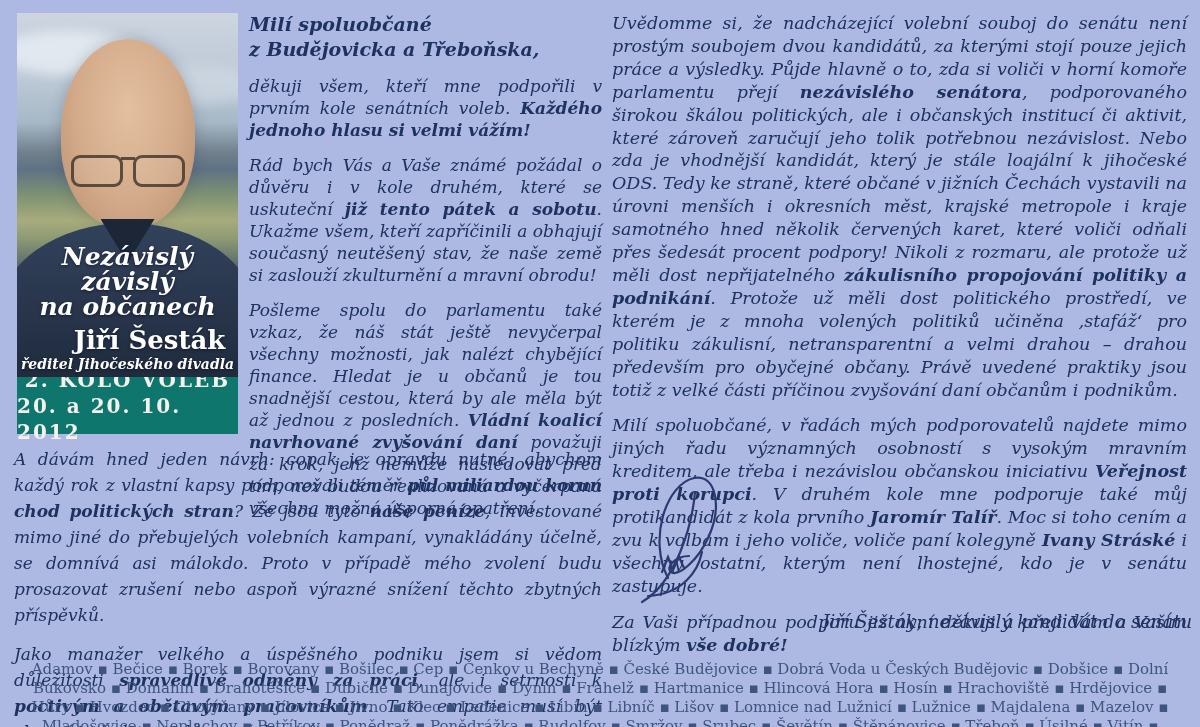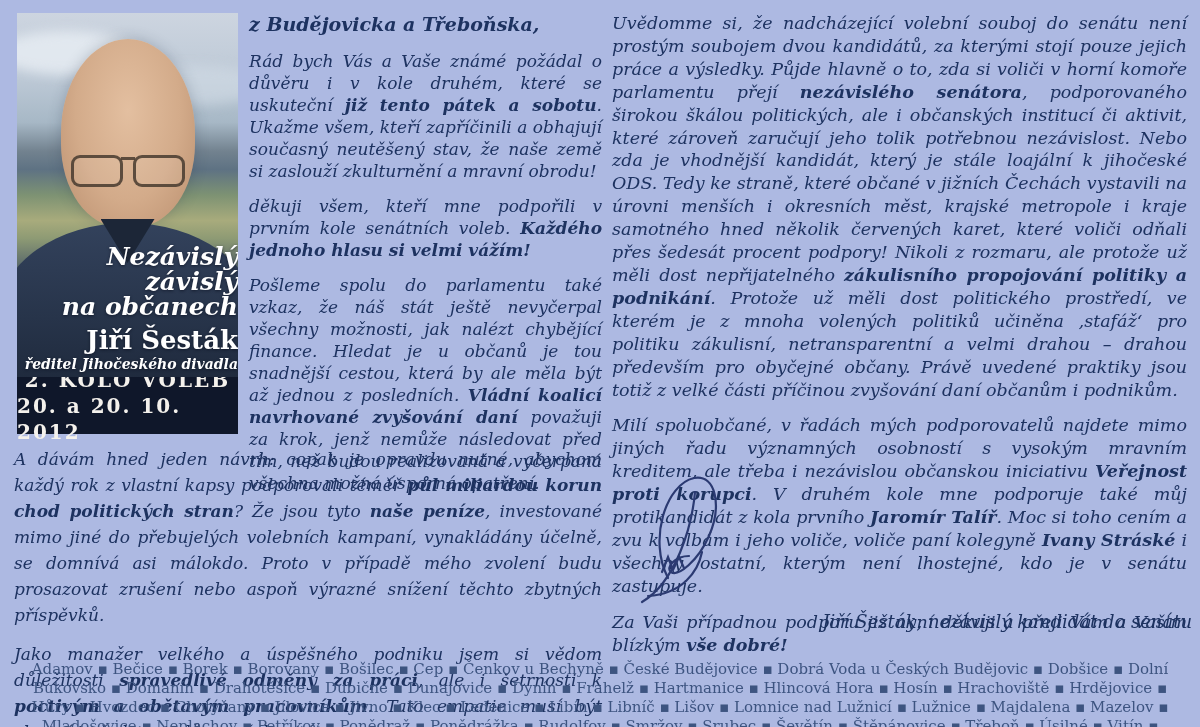--- a/index.html
+++ b/index.html
@@ -39,28 +39,28 @@
     position:absolute;left:-18px;bottom:-4px;width:257px;height:158px;
     background:linear-gradient(180deg,#33425c 0%, #27344a 60%, #1f2a3d 100%);
     border-radius:52% 52% 0 0 / 95px 95px 0 0;
   }
   .collar{
     position:absolute;left:50%;top:-4px;transform:translateX(-50%);
     width:54px;height:44px;background:#1c2637;
     clip-path:polygon(0 0,100% 0,50% 100%);
   }
   .caption{
-    position:absolute;left:0;right:0;bottom:4px;text-align:right;color:#ffffff;
+    position:absolute;left:0;right:0;bottom:4px;text-align:center;color:#ffffff;
     text-shadow:0 1px 3px rgba(10,15,30,.65);
   }
   .caption .headline{font-style:italic;font-weight:bold;font-size:25px;line-height:25px;}
   .caption .name{font-weight:bold;font-size:26px;line-height:32px;margin-top:5px;margin-left:44px;}
   .caption .role{font-weight:bold;font-style:italic;font-size:14px;line-height:17px;}
   .banner{
-    height:57px;background:#0f172a;color:#f4f1ec;
+    height:57px;background:#0f766e;color:#f4f1ec;
     display:flex;flex-direction:column;justify-content:center;align-items:center;
     font-weight:bold;font-size:20px;line-height:26px;letter-spacing:2px;
   }
 
   
   .col{position:absolute;text-align:justify;font-style:italic;}
   .col p{margin:0 0 13px 0;}
   b{font-weight:bold;}
   .mid-col{left:249px;top:12px;width:353px;font-size:17px;line-height:22px;}
   .salutation{font-weight:bold;font-size:19px;line-height:25px;text-align:left;margin-bottom:13px;}
@@ -106,24 +106,25 @@
       </div>
     </div>
     <div class="banner">
       <div>2. KOLO VOLEB</div>
       <div>20. a 20. 10. 2012</div>
     </div>
   </div>
 
   <div class="col mid-col">
     <div class="salutation">
+      <div>Milí spoluobčané</div>
       <div>z Budějovicka a Třeboňska,</div>
     </div>
+    <p><span>děkuji všem, kteří mne podpořili v prvním kole senátních voleb. </span><b>Každého jednoho hlasu si velmi vážím!</b></p>
     <p><span>Rád bych Vás a Vaše známé požádal o důvěru i v kole druhém, které se uskuteční </span><b>již tento pátek a sobotu</b><span>. Ukažme všem, kteří zapříčinili a obhajují současný neutěšený stav, že naše země si zaslouží zkulturnění a mravní obrodu!</span></p>
-    <p><span>děkuji všem, kteří mne podpořili v prvním kole senátních voleb. </span><b>Každého jednoho hlasu si velmi vážím!</b></p>
     <p><span>Pošleme spolu do parlamentu také vzkaz, že náš stát ještě nevyčerpal všechny možnosti, jak nalézt chybějící finance. Hledat je u občanů je tou snadnější cestou, která by ale měla být až jednou z posledních. </span><b>Vládní koalicí navrhované zvyšování daní</b><span> považuji za krok, jenž nemůže následovat před tím, než budou realizovaná a vyčerpaná všechna možná úsporná opatření.</span></p>
   </div>
 
   <div class="col wide-col">
     <p><span>A dávám hned jeden návrh: copak je opravdu nutné, abychom každý rok z vlastní kapsy podporovali téměř </span><b>půl miliardou korun chod politických stran</b><span>? Že jsou tyto </span><b>naše peníze</b><span>, investované mimo jiné do přebujelých volebních kampaní, vynakládány účelně, se domnívá asi málokdo. Proto v případě mého zvolení budu prosazovat zrušení nebo aspoň výrazné snížení těchto zbytných příspěvků.</span></p>
     <p><span>Jako manažer velkého a úspěšného podniku jsem si vědom důležitosti </span><b>spravedlivé odměny za práci</b><span>, ale i šetrnosti k </span><b>poctivým a obětavým pracovníkům</b><span>. Tato empatie musí být vlastní i představitelům našeho státu.</span></p>
   </div>
 
   <div class="col right-col">
     <p><span>Uvědomme si, že nadcházející volební souboj do senátu není prostým soubojem dvou kandidátů, za kterými stojí pouze jejich práce a výsledky. Půjde hlavně o to, zda si voliči v horní komoře parlamentu přejí </span><b>nezávislého senátora</b><span>, podporovaného širokou škálou politických, ale i občanských institucí či aktivit, které zároveň zaručují jeho tolik potřebnou nezávislost. Nebo zda je vhodnější kandidát, který je stále loajální k jihočeské ODS. Tedy ke straně, které občané v jižních Čechách vystavili na úrovni menších i okresních měst, krajské metropole i kraje samotného hned několik červených karet, které voliči odňali přes šedesát procent podpory! Nikoli z rozmaru, ale protože už měli dost nepřijatelného </span><b>zákulisního propojování politiky a podnikání</b><span>. Protože už měli dost politického prostředí, ve kterém je z mnoha volených politiků učiněna ‚stafáž‘ pro politiku zákulisní, netransparentní a velmi drahou – drahou především pro obyčejné občany. Právě uvedené praktiky jsou totiž z velké části příčinou zvyšování daní občanům i podnikům.</span></p>

